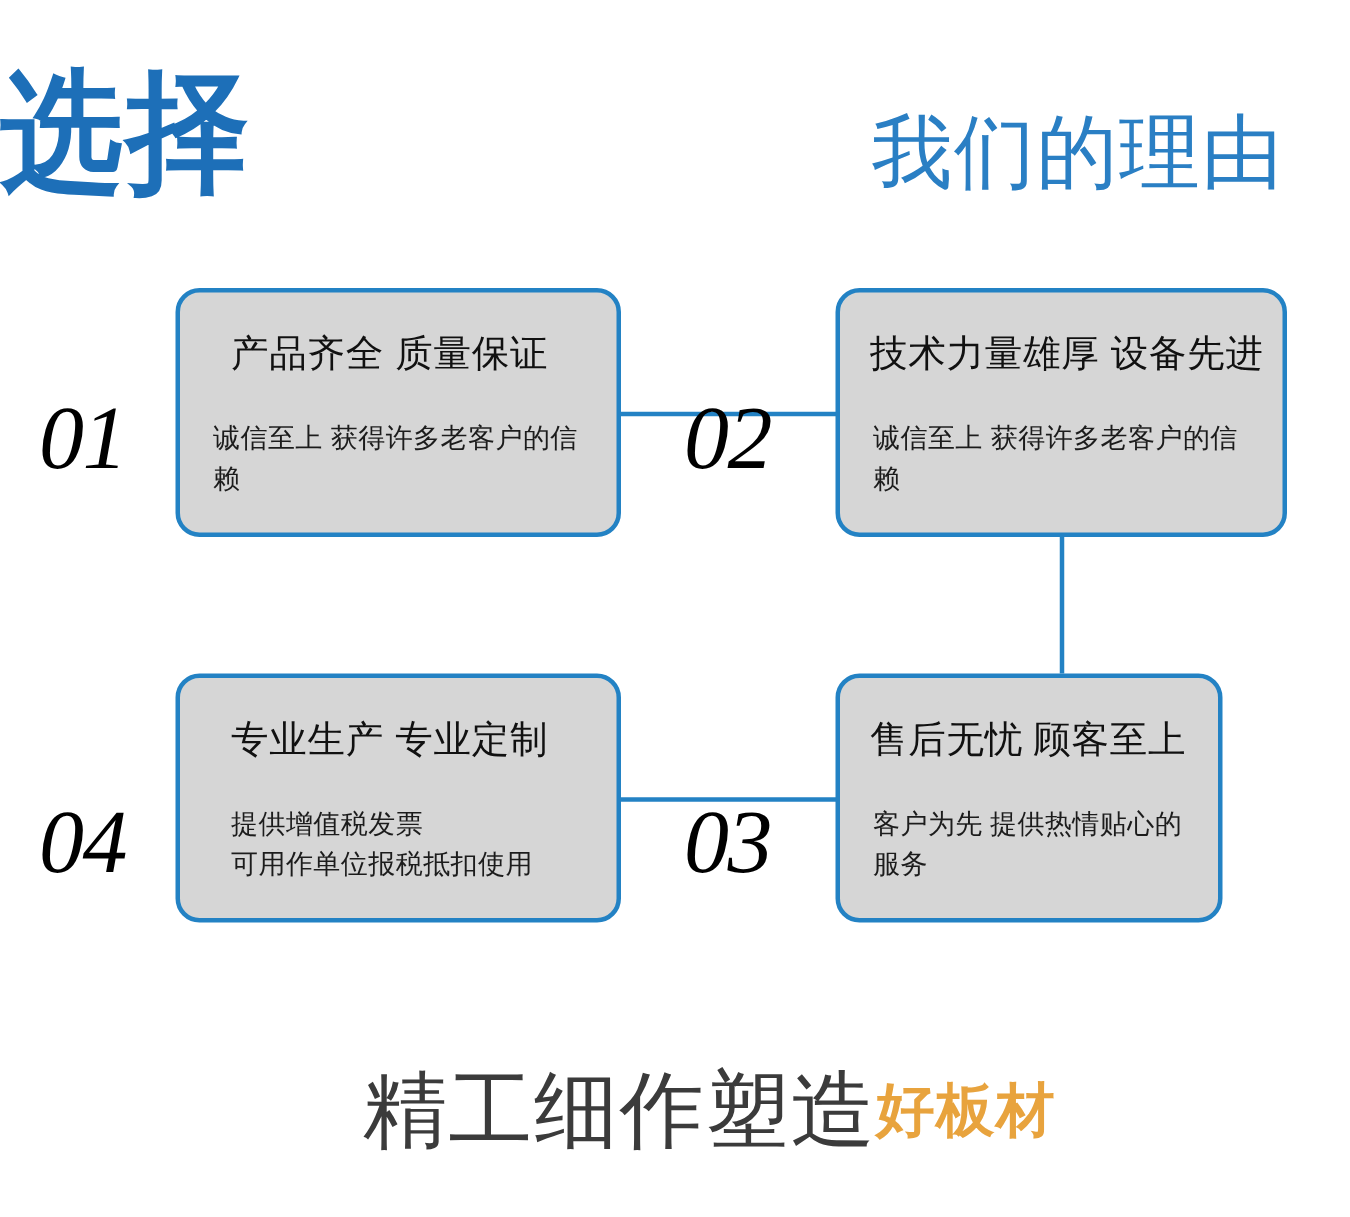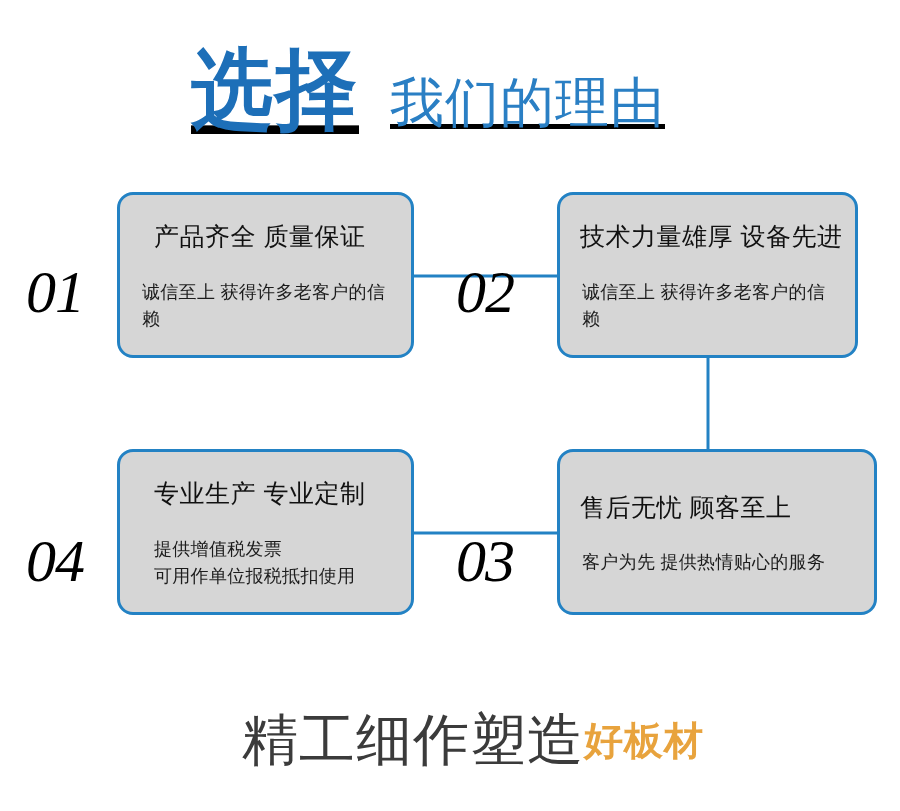--- a/index.html
+++ b/index.html
@@ -18,22 +18,21 @@
 
   
   .header {
     position: absolute;
     left: 0;
     top: 52px;
     width: 856px;
     height: 110px;
     display: flex;
     align-items: baseline;
-    justify-content: center;
-    text-decoration: underline;
+    justify-content: space-between;
   }
   .header-strong {
     font-size: 82px;
     font-weight: 700;
     color: #1d6fb8;
     letter-spacing: 2px;
     line-height: 1;
     transform: scaleY(1.08);
     transform-origin: bottom center;
   }
@@ -84,21 +83,21 @@
     color: #1c1c1c;
     line-height: 1.5;
     letter-spacing: 0.3px;
     padding-left: 2px;
   }
 
   
   #card-01 { left: 117px; top: 192px;  width: 297px; height: 166px; }
   #card-02 { left: 557px; top: 192px;  width: 301px; height: 166px; }
   #card-04 { left: 117px; top: 449px;  width: 297px; height: 166px; }
-  #card-03 { left: 557px; top: 449px;  width: 320px; height: 166px; }
+  #card-03 { left: 557px; top: 449px;  width: 258px; height: 166px; font-family: Liberation Serif, serif; }
 
   #card-01 .card-title,
   #card-04 .card-title { padding-left: 14px; }
 
   #card-04 .card-body { padding-left: 14px; font-family: Liberation Serif, serif; }
 
   
   .step-number {
     position: absolute;
     font-family: "Liberation Serif", "DejaVu Serif", serif;

